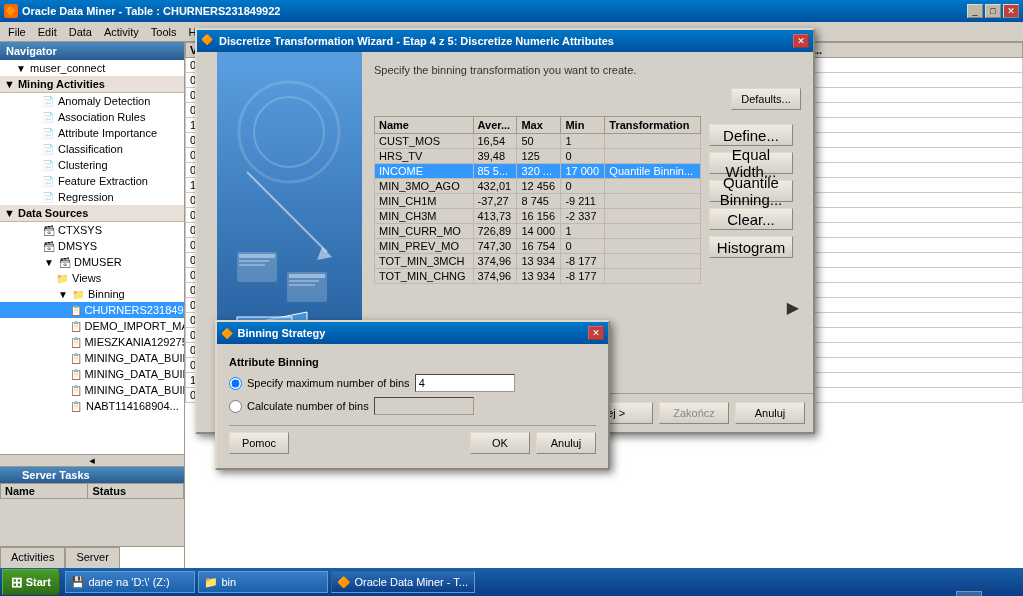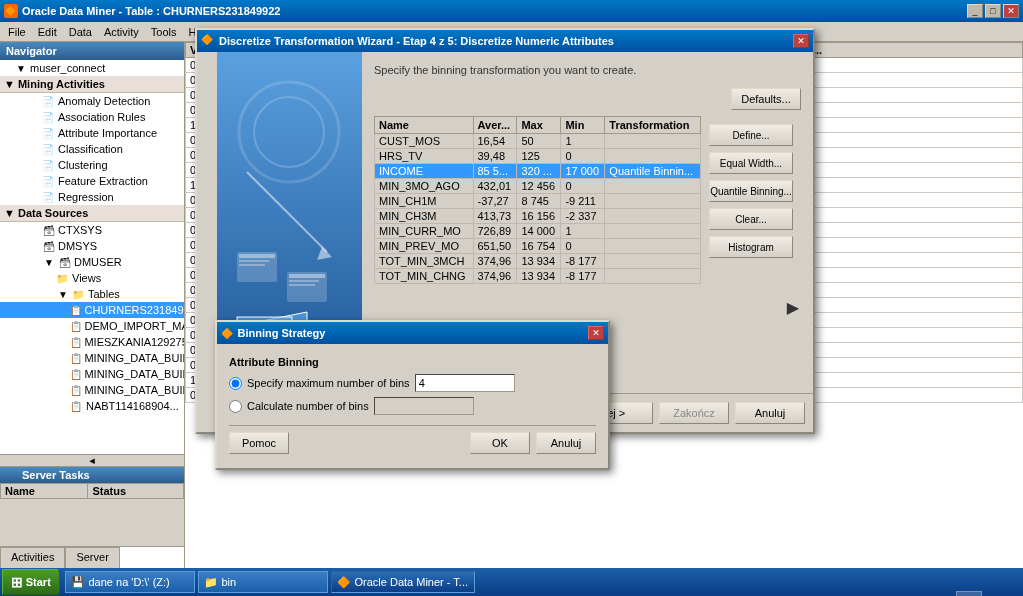--- a/index.html
+++ b/index.html
@@ -82,21 +82,21 @@
 
     
     .wizard-buttons { padding: 8px; border-top: 1px solid #a0998a; display: flex; gap: 6px; align-items: center; }
     .wizard-btn { min-width: 70px; height: 22px; background: linear-gradient(to bottom, #f0ece4, #d4d0c8); border: 1px outset #e0d8c8; cursor: pointer; padding: 0 8px; display: flex; align-items: center; justify-content: center; }
     .wizard-btn.disabled { color: #888; cursor: default; }
     .wizard-btn.action { min-width: 90px; }
     .spacer { flex: 1; }
 
     
     .right-panel { width: 100px; padding: 8px; display: flex; flex-direction: column; gap: 6px; }
-    .right-panel-btn { height: 22px; background: linear-gradient(to bottom, #f0ece4, #d4d0c8); border: 1px outset #e0d8c8; cursor: pointer; display: flex; align-items: center; justify-content: center; width: 100%; font-size: 10px; }
+    .right-panel-btn { height: 22px; background: linear-gradient(to bottom, #f0ece4, #d4d0c8); border: 1px outset #e0d8c8; cursor: pointer; display: flex; align-items: center; justify-content: center; width: 100%; font-size: 15px; }
 
     
     .wizard-middle { display: flex; gap: 0; }
     .wizard-table-area { flex: 1; }
 
     
     .binning-dialog { position: absolute; top: 320px; left: 215px; width: 395px; background: #d4d0c8; border: 2px outset #e0d8c8; box-shadow: 3px 3px 8px rgba(0,0,0,0.5); z-index: 30; }
     .binning-titlebar { height: 22px; background: linear-gradient(to bottom, #0078c8, #0050a0); display: flex; align-items: center; padding: 0 4px; }
     .binning-title-text { color: white; font-weight: bold; flex: 1; font-size: 11px; }
     .binning-body { padding: 12px; }
@@ -197,21 +197,21 @@
           <span class="icon">🗃</span>
           <span>DMUSER</span>
         </div>
         <div class="nav-item nav-indent4">
           <span class="icon">📁</span>
           <span>Views</span>
         </div>
         <div class="nav-item nav-indent4">
           <span class="icon">▼</span>
           <span class="icon">📁</span>
-          <span>Tables</span>
+          <span>Binning</span>
         </div>
         <div class="nav-item nav-indent5 selected">
           <span class="icon">📋</span>
           <span>CHURNERS231849922</span>
         </div>
         <div class="nav-item nav-indent5">
           <span class="icon">📋</span>
           <span>DEMO_IMPORT_MAG4...</span>
         </div>
         <div class="nav-item nav-indent5">
@@ -493,21 +493,21 @@
                   </tr>
                   <tr>
                     <td>MIN_CURR_MO</td>
                     <td>726,89</td>
                     <td>14 000</td>
                     <td>1</td>
                     <td></td>
                   </tr>
                   <tr>
                     <td>MIN_PREV_MO</td>
-                    <td>651,50</td>
+                    <td>747,30</td>
                     <td>16 754</td>
                     <td>0</td>
                     <td></td>
                   </tr>
                   <tr>
                     <td>TOT_MIN_3MCH</td>
                     <td>374,96</td>
                     <td>13 934</td>
                     <td>-8 177</td>
                     <td></td>

